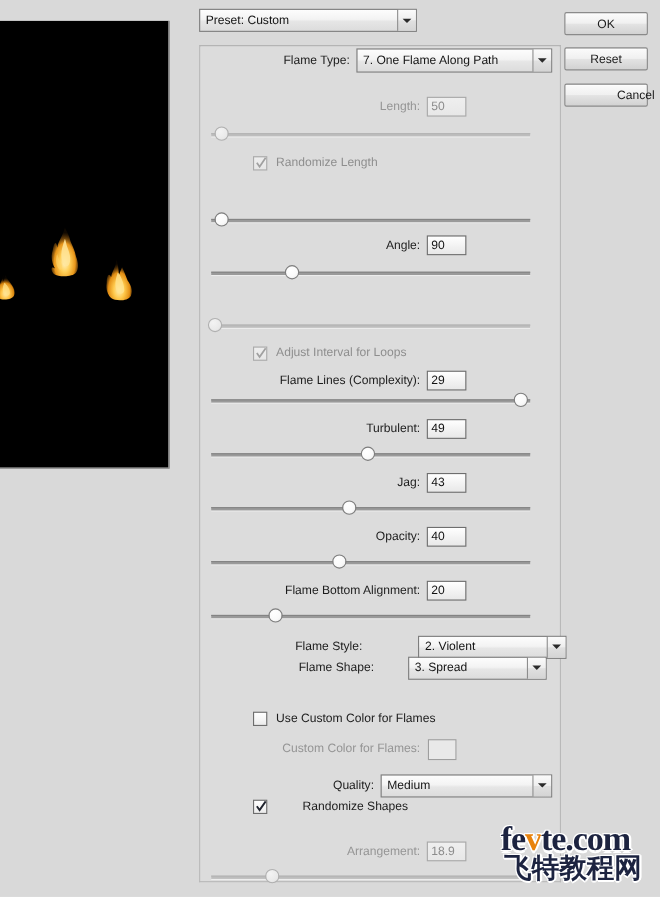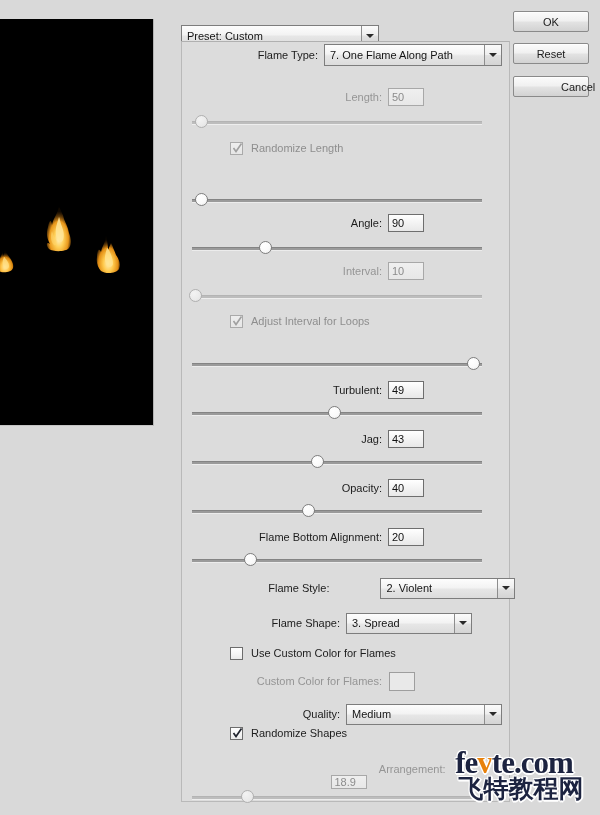--- a/index.html
+++ b/index.html
@@ -79,21 +79,21 @@
     background: linear-gradient(to bottom, #fbfbfb 0%, #eeeeee 48%, #e0e0e0 52%, #d4d4d4 100%);
     display: flex; align-items: center; justify-content: center;
     box-sizing: border-box;
   }
   .arrow-dn {
     width: 0; height: 0;
     border-left: 4px solid transparent;
     border-right: 4px solid transparent;
     border-top: 4px solid #2a2a2a;
   }
-  #preset-combo { left: 181px; top: 25px; width: 198px; }
+  #preset-combo { left: 181px; top: 8px; width: 198px; }
 
   
   .settings-panel {
     position: absolute;
     left: 181px; top: 41px;
     width: 329px; height: 761px;
     background: #dcdcdc;
     border: 1px solid #b9b9b9;
     border-top-color: #b0b0b0;
     box-sizing: border-box;
@@ -344,40 +344,40 @@
 
     <div class="row" style="top:170px;">
       <span class="lbl" style="width:200px;">Angle:</span>
       <input class="numfield" style="margin-left: 6px;" readonly="" value="90">
     </div>
     <div class="slider" style="top:199px;">
       <div class="track"></div>
       <div class="thumb" style="left:25%;"></div>
     </div>
 
-    <div class="row" style="top:218px;">
-      <span class="lbl dis" style="width:200px;">Interval:</span>
-      <input class="numfield dis" style="margin-left: 6px;" readonly="" value="10">
-    </div>
     <div class="slider dis" style="top:247px;">
       <div class="track"></div>
       <div class="thumb" style="left:1%;"></div>
     </div>
 
     <div class="row" style="top:268px; padding-left:48px;">
       <span class="cbx dis">
         <span class="tick">
           <svg viewBox="0 0 11 12" width="11" height="12">
               <path d="M1.5 6 L4 9.5 L9.5 1.5" stroke="#a0a0a0" stroke-width="1.6" fill="none"></path>
             </svg>
         </span>
       </span>
       <span class="cbx-label dis">Adjust Interval for Loops</span>
     </div>
 
+    <div class="row" style="top:293px;">
+      <span class="lbl" style="width:200px;">Flame Lines (Complexity):</span>
+      <input class="numfield" style="margin-left: 6px;" readonly="" value="29">
+    </div>
     <div class="slider" style="top:315px;">
       <div class="track"></div>
       <div class="thumb" style="left:97%;"></div>
     </div>
 
     <div class="row" style="top:337px;">
       <span class="lbl" style="width:200px;">Turbulent:</span>
       <input class="numfield" style="margin-left: 6px;" readonly="" value="49">
     </div>
     <div class="slider" style="top:364px;">
@@ -415,21 +415,21 @@
     <div class="row" style="top:535px;">
       <span class="lbl" style="width:158px;">Flame Style:</span>
       <div class="combo" style="position:relative; left:6px; width:144px; height:21px;margin-left:45px;">
         <span class="combo-text">2. Violent</span>
         <span class="combo-arrow">
             <i class="arrow-dn"></i>
           </span>
       </div>
     </div>
 
-    <div class="row" style="top:570px;">
+    <div class="row" style="top:554px;gap:25px;">
       <span class="lbl" style="width:158px;">Flame Shape:</span>
       <div class="combo" style="position:relative; left:6px; width:126px; height:21px;">
         <span class="combo-text">3. Spread</span>
         <span class="combo-arrow">
             <i class="arrow-dn"></i>
           </span>
       </div>
     </div>
 
     <div class="row" style="top:600px; padding-left:48px;">
@@ -445,32 +445,32 @@
     <div class="row" style="top:661px;">
       <span class="lbl" style="width:158px;">Quality:</span>
       <div class="combo" style="position:relative; left:6px; width:156px; height:21px;">
         <span class="combo-text">Medium</span>
         <span class="combo-arrow">
             <i class="arrow-dn"></i>
           </span>
       </div>
     </div>
 
-    <div class="row" style="top:680px; padding-left:48px;">
+    <div class="row" style="top:680px; padding-left:48px;gap:24px;">
       <span class="cbx">
         <span class="tick">
           <svg viewBox="0 0 11 12" width="11" height="12">
               <path d="M1.5 6 L4 9.5 L9.5 1.5" stroke="#20242e" stroke-width="1.7" fill="none"></path>
             </svg>
         </span>
       </span>
       <span class="cbx-label">Randomize Shapes</span>
     </div>
 
-    <div class="row" style="top:721px;flex-direction:column;">
+    <div class="row" style="top:721px;">
       <span class="lbl dis" style="width:200px;">Arrangement:</span>
       <input class="numfield dis" style="margin-left: 6px;" readonly="" value="18.9">
     </div>
     <div class="slider dis" style="top:748px;">
       <div class="track"></div>
       <div class="thumb" style="left:19%;"></div>
     </div>
 
   </div>
 

